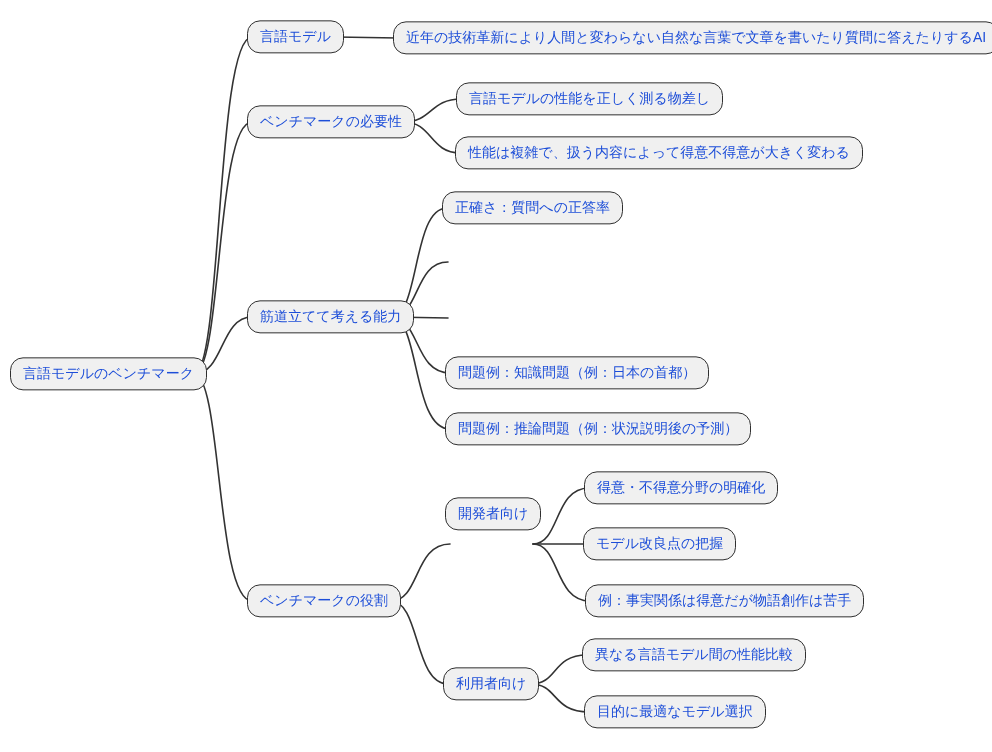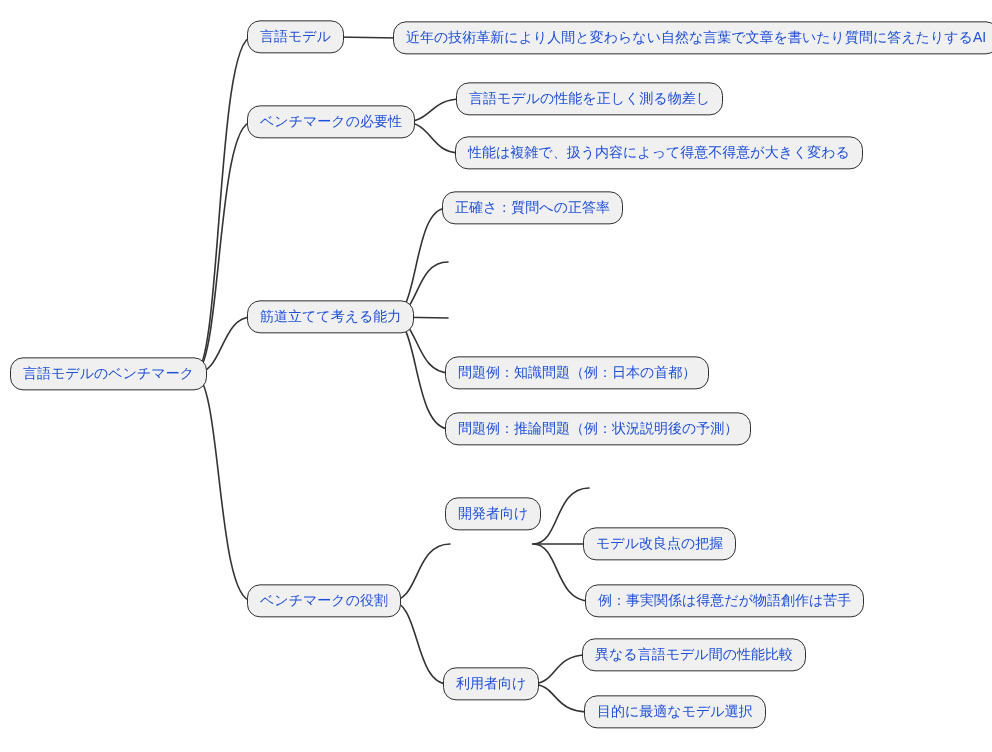--- a/index.html
+++ b/index.html
@@ -88,20 +88,21 @@
 
 
   <div class="node" style="left:445px; top:373px">問題例：知識問題（例：日本の首都）</div>
 
   <div class="node" style="left:445px; top:429px">問題例：推論問題（例：状況説明後の予測）</div>
 
   <div class="node" style="left:247px; top:601px">ベンチマークの役割</div>
 
   <div class="node" style="left:445px; top:514px">開発者向け</div>
 
+  <div class="node" style="left:584px; top:488px">得意・不得意分野の明確化</div>
 
   <div class="node" style="left:583px; top:544px">モデル改良点の把握</div>
 
   <div class="node" style="left:585px; top:601px">例：事実関係は得意だが物語創作は苦手</div>
 
   <div class="node" style="left:443px; top:684px">利用者向け</div>
 
   <div class="node" style="left:582px; top:655px">異なる言語モデル間の性能比較</div>
 
   <div class="node" style="left:584px; top:712px">目的に最適なモデル選択</div>

